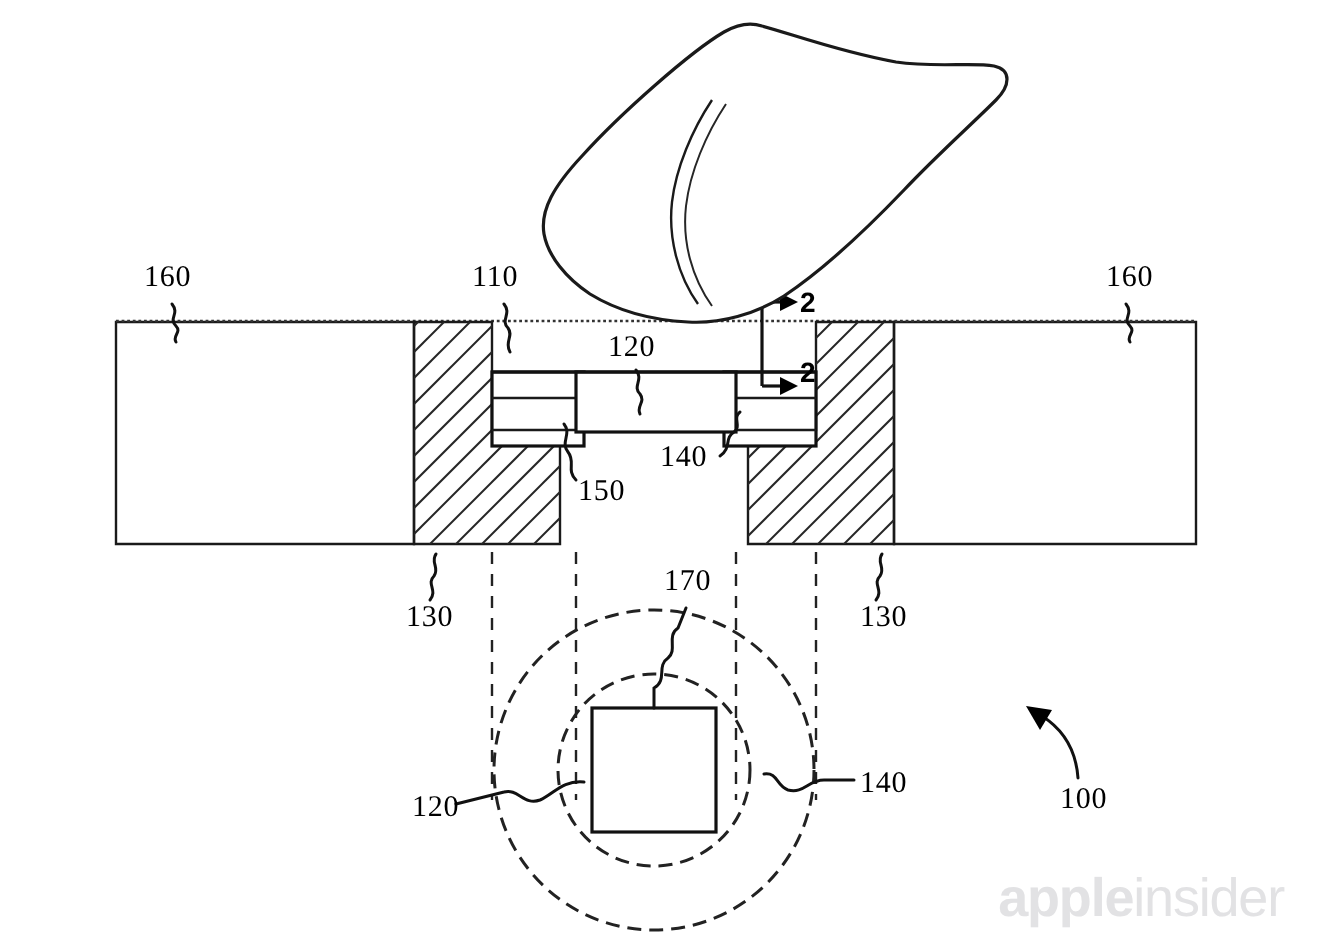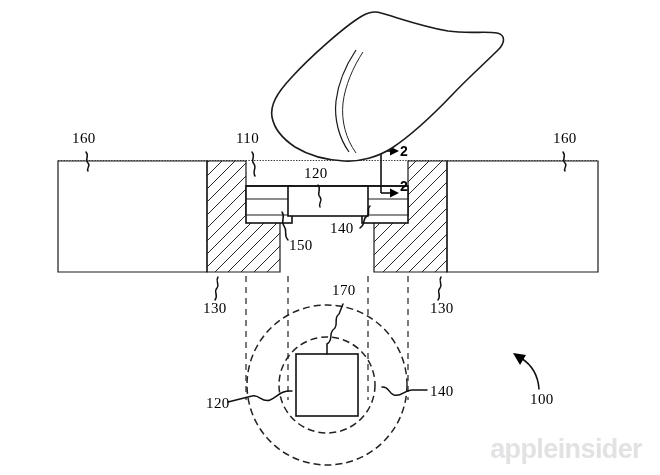--- a/index.html
+++ b/index.html
@@ -89,21 +89,21 @@
     bottom: 12px;
     font-family: "Liberation Sans", "DejaVu Sans", sans-serif;
     font-size: 27px;
     color: #e2e2e4;
     letter-spacing: -0.6px;
     line-height: 1;
     user-select: none;
     white-space: nowrap;
   }
   #watermark .wm-a { font-weight: bold; }
-  #watermark .wm-b { font-weight: bold; }
+  #watermark .wm-b { font-weight: normal; }
 </style>
 </head>
 <body>
 
 <div id="canvas">
 
   <svg id="figure-svg" viewBox="0 0 660 475">
 
     <g>
 

